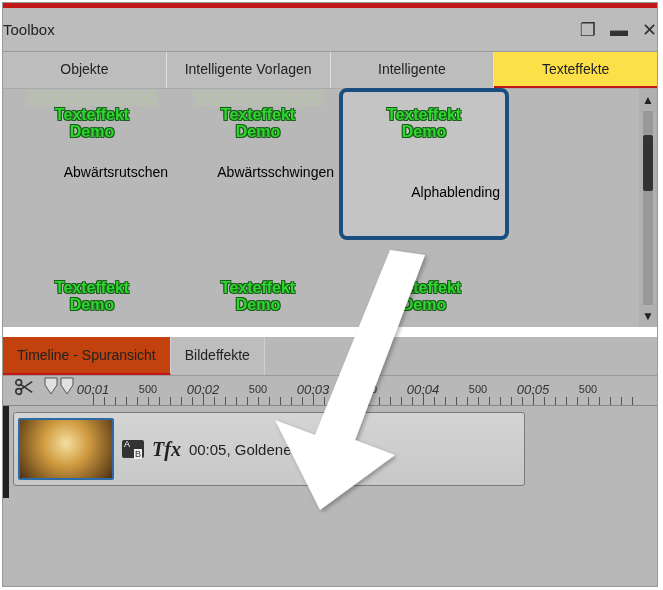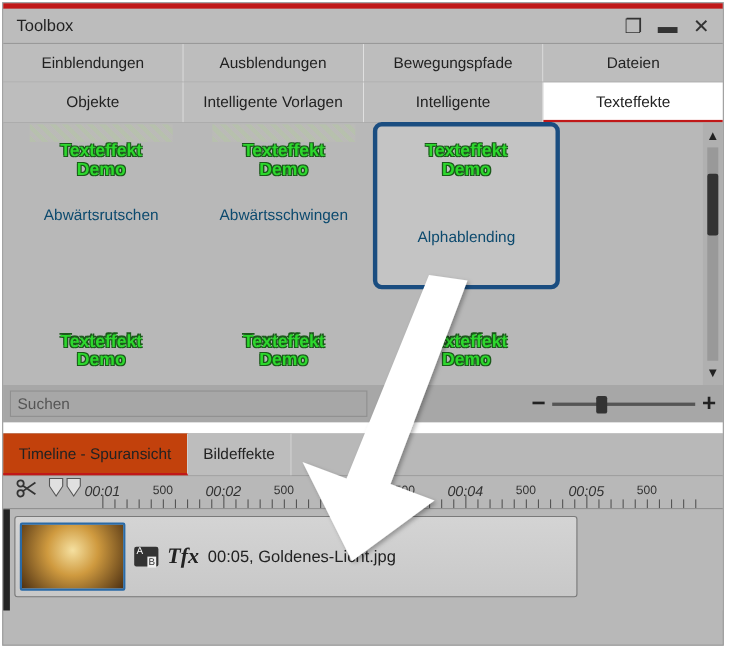--- a/index.html
+++ b/index.html
@@ -1,35 +1,35 @@
 <!DOCTYPE html>
 <html><head>
 <meta charset="utf-8">
 <style>
   * { box-sizing: border-box; margin: 0; padding: 0; font-family: Arial, sans-serif; }
   body { width: 663px; height: 590px; background: #fff; overflow: hidden; position: relative; }
   .app-frame { width: 656px; height: 585px; margin: 2px; border: 1px solid #999; background: #b8b8b8; position: relative; }
   .red-strip { height: 5px; background: #c01818; }
-  .titlebar { height: 32px; background: #bcbcbc; display: flex; align-items: center; padding: 0 12px; border-bottom: 1px solid #999; }
+  .titlebar { height: 44px; background: #bcbcbc; display: flex; align-items: center; padding: 0 0; border-bottom: 1px solid #999; }
   .titlebar .title { font-size: 15px; color: #222; flex: 1; }
   .titlebar .win-controls { display: flex; gap: 14px; align-items: center; }
   .titlebar .win-controls span { font-size: 18px; color: #333; cursor: default; line-height: 1; }
   .tab-row { display: flex; border-bottom: 1px solid #aaa; background: #b8b8b8; }
   .tab { padding: 9px 14px; font-size: 14px; color: #222; border-right: 1px solid #e0e0e0; cursor: pointer; background: #bdbdbd; }
   .tab-row .tab:last-child { border-right: none; }
   .tab.flex { flex: 1; text-align: center; }
-  .tab.active { background: #ffffff; border-bottom: 2px solid #c01818; }
+  .tab.active { background: #fde047; border-bottom: 2px solid #c01818; }
   .grid-wrap { position: relative; height: 238px; background: #b8b8b8; display: flex; }
   .grid { flex: 1; display: flex; flex-direction: column; padding: 1px 6px 0 6px; gap: 0; }
   .grid-row { display: flex; }
   .cell { width: 166px; display: flex; flex-direction: column; align-items: center; justify-content: flex-start; position: relative; }
   .thumb { width: 150px; height: 68px; display: flex; flex-direction: column; align-items: center; justify-content: center; position: relative; }
   .thumb .demo-text { font-size: 16px; font-weight: bold; color: #2dd82d; text-shadow: -1px -1px 0 #1a5a1a, 1px -1px 0 #1a5a1a, -1px 1px 0 #1a5a1a, 1px 1px 0 #1a5a1a; line-height: 1.05; text-align: center; }
   .texture { position: absolute; top: 0; left: 10px; right: 10px; height: 16px; background: repeating-linear-gradient(45deg, rgba(180,210,150,0.4) 0 4px, rgba(200,200,180,0.2) 4px 8px); opacity: 0.8; }
-  .cell-label { width: 160px; text-align: center; font-size: 14px; color: #0c4a6e; padding: 6px 4px 4px 4px; }
+  .cell-label { width: 160px; text-align: right; font-size: 14px; color: #000000; padding: 6px 4px 4px 4px; }
   .cell.selected { outline: 4px solid #1a4d80; outline-offset: -2px; border-radius: 6px; background: #c4c4c4; height: 148px; }
   .scroll-col { width: 18px; background: #b0b0b0; display: flex; flex-direction: column; align-items: center; padding: 4px 0; }
   .scroll-col .arrow { font-size: 12px; color: #222; cursor: pointer; }
   .scroll-col .track { flex: 1; width: 10px; margin: 4px 0; background: #999; position: relative; }
   .scroll-col .thumb-s { position: absolute; top: 24px; left: 0; right: 0; height: 56px; background: #333; border-radius: 2px; }
   .search-row { display: flex; align-items: center; background: #a7a7a7; height: 34px; padding: 0 6px; gap: 6px; }
   .search-row input { flex: 1; max-width: 445px; height: 24px; background: #a7a7a7; border: 1px solid #8f8f8f; padding: 0 6px; font-size: 14px; color: #444; }
   .search-row input::placeholder { color: #555; }
   .slider-zone { flex: 1; display: flex; align-items: center; gap: 6px; justify-content: flex-end; }
   .slider-zone .minus, .slider-zone .plus { font-size: 22px; font-weight: bold; color: #222; cursor: pointer; }
@@ -67,26 +67,20 @@
   <div class="titlebar">
     <span class="title">Toolbox</span>
     <div class="win-controls">
       <span>❐</span>
       <span>▬</span>
       <span>✕</span>
     </div>
   </div>
 
   <div class="tab-row">
-    <div class="tab flex">Einblendungen</div>
-    <div class="tab flex">Ausblendungen</div>
-    <div class="tab flex">Bewegungspfade</div>
-    <div class="tab flex">Dateien</div>
-  </div>
-  <div class="tab-row">
     <div class="tab flex">Objekte</div>
     <div class="tab flex">Intelligente Vorlagen</div>
     <div class="tab flex">Intelligente</div>
     <div class="tab active flex">Texteffekte</div>
   </div>
 
   <div class="grid-wrap">
     <div class="grid">
       <div class="grid-row">
         <div class="cell">
@@ -136,30 +130,20 @@
     </div>
     <div class="scroll-col">
       <span class="arrow">▲</span>
       <div class="track">
           <div class="thumb-s"></div>
         </div>
       <span class="arrow">▼</span>
     </div>
   </div>
 
-  <div class="search-row">
-    <input type="text" placeholder="Suchen" style="">
-    <div class="slider-zone">
-      <span class="minus">−</span>
-      <div class="track">
-          <div class="knob"></div>
-        </div>
-      <span class="plus">+</span>
-    </div>
-  </div>
 
   <div class="gap"></div>
 
   <div class="timeline-tabs">
     <div class="ttab active">Timeline - Spuransicht</div>
     <div class="ttab">Bildeffekte</div>
   </div>
 
   <div class="ruler">
     <div class="play-icons">

